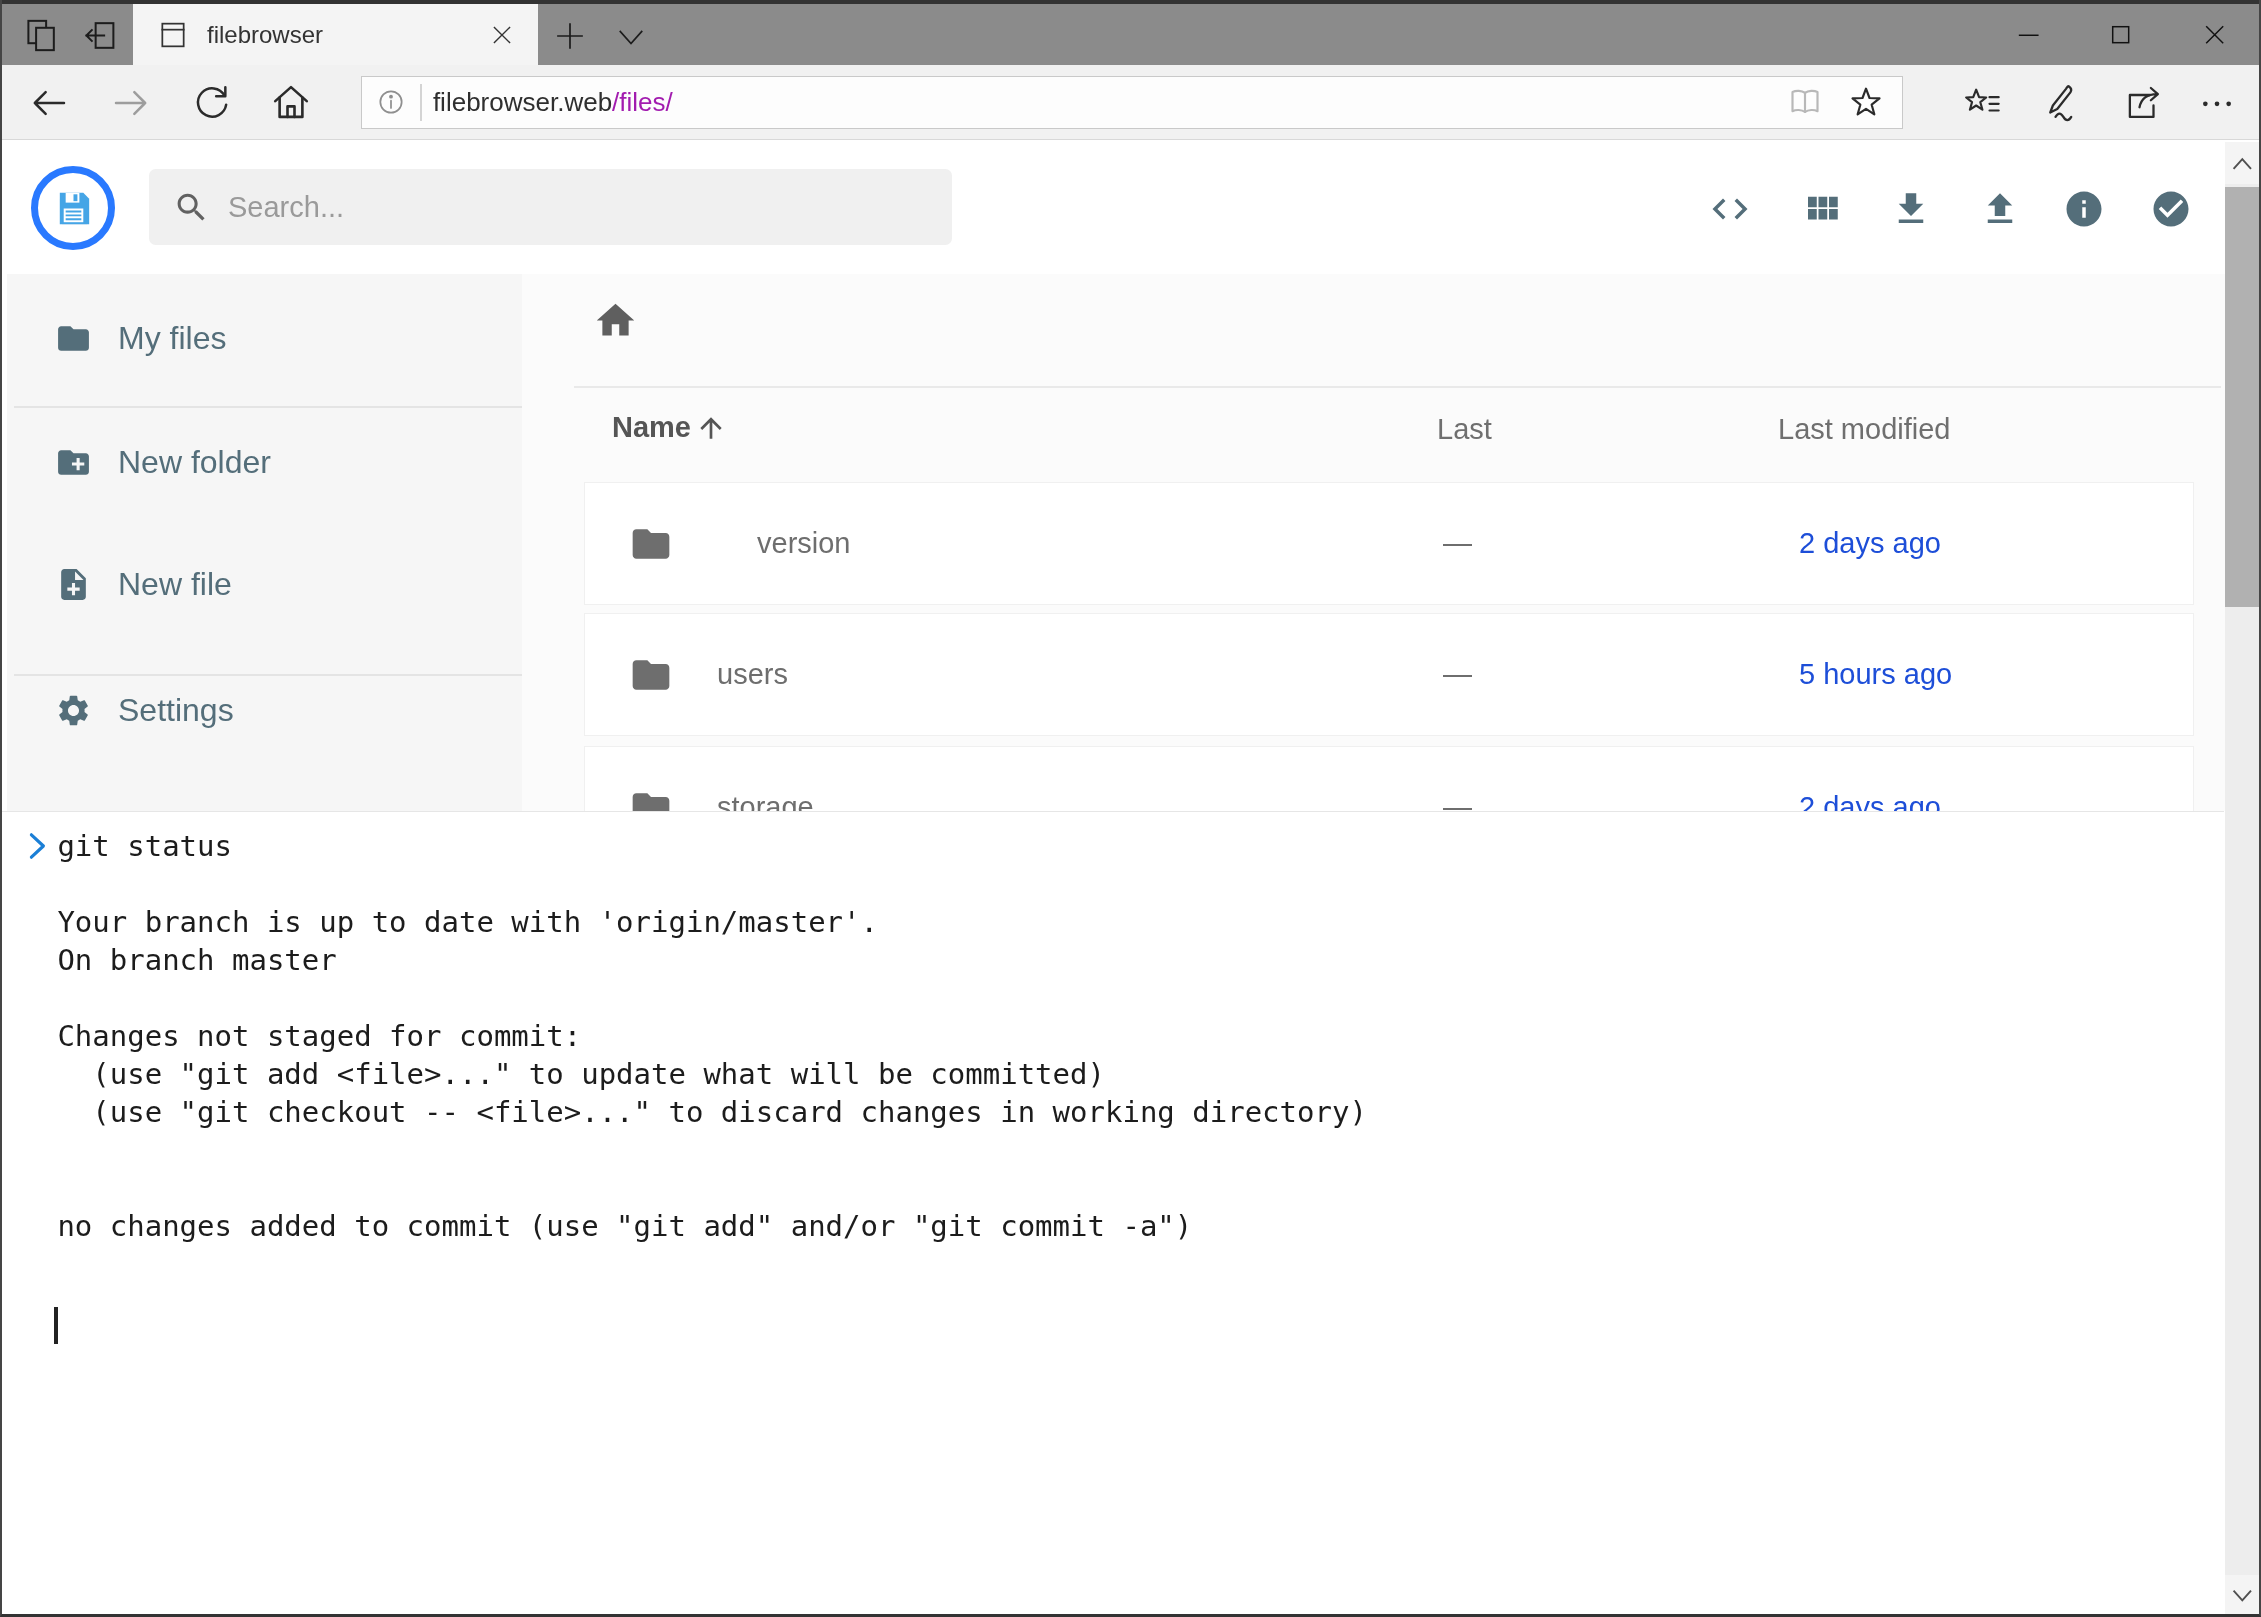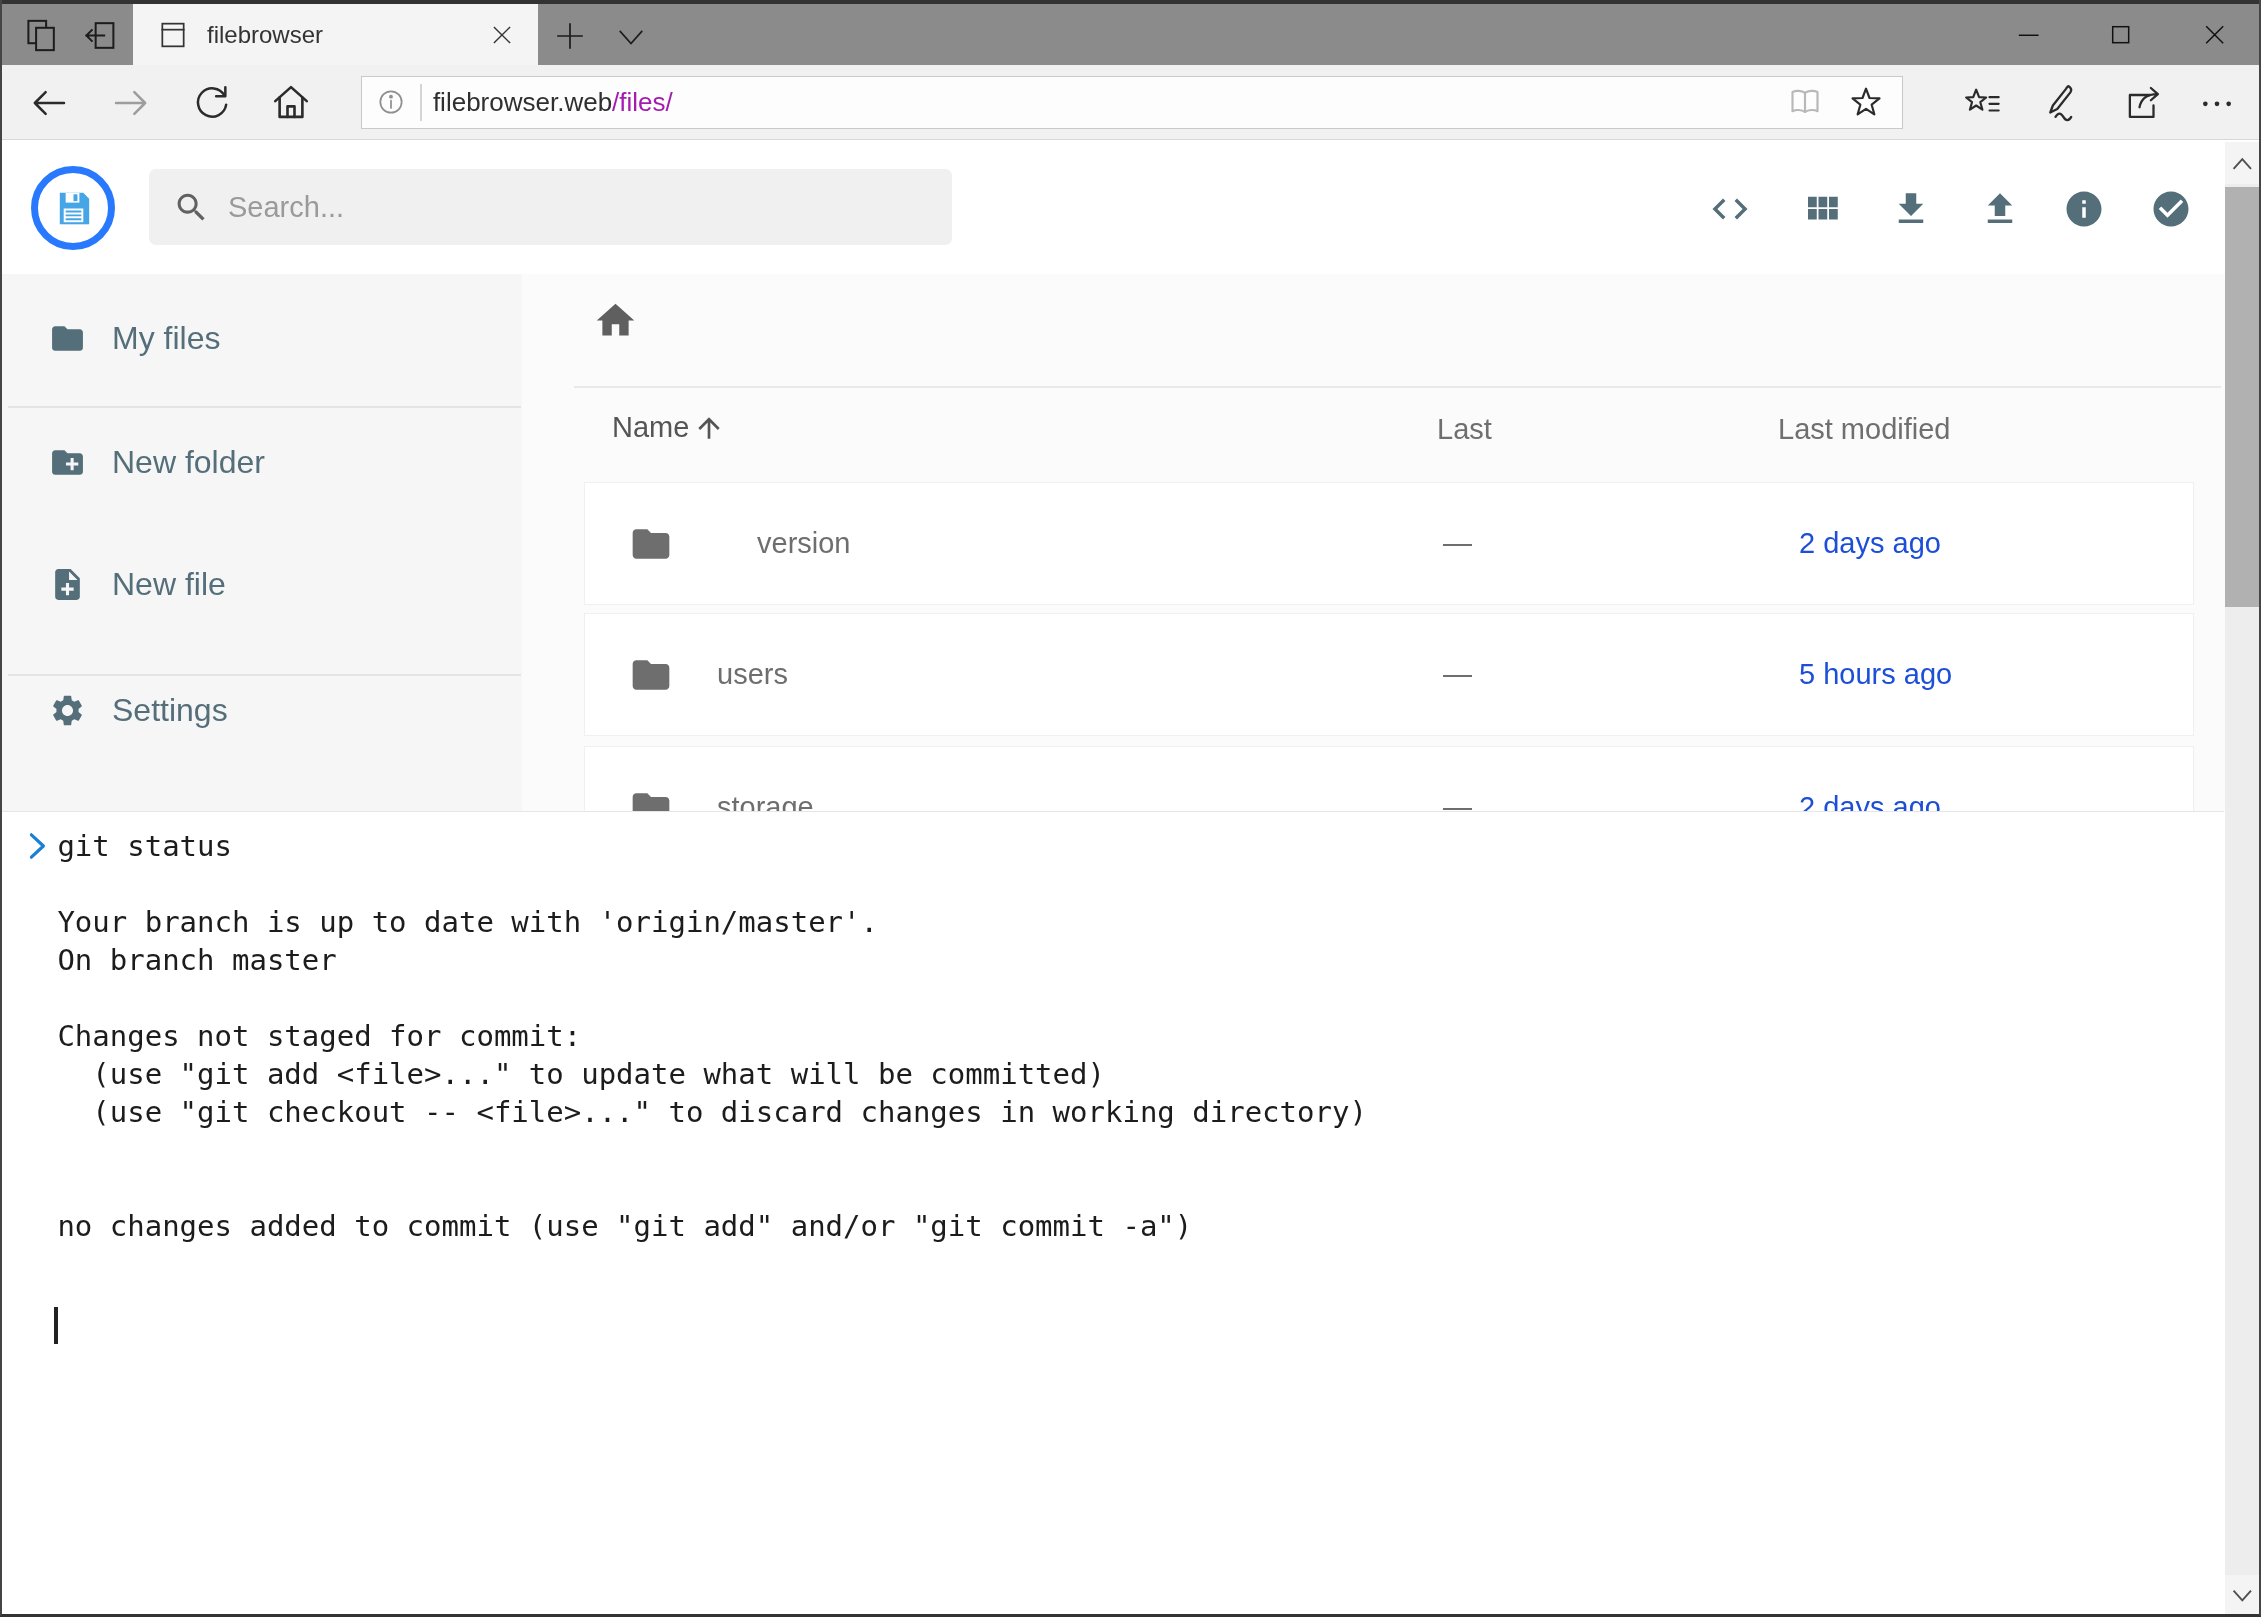--- a/index.html
+++ b/index.html
@@ -27,31 +27,31 @@
 
   
   .appheader{left:0;top:140px;width:2225px;height:135px;background:#fff;}
   .logo-ring{left:31px;top:26px;width:84px;height:84px;border-radius:50%;background:#fff;border:7.3px solid #2979ff;box-sizing:border-box;display:flex;align-items:center;justify-content:center;overflow:hidden;}
   .searchbox{left:149px;top:29px;width:803px;height:76px;background:#f0f0f0;border-radius:6.5px;display:flex;align-items:center;}
   .searchbox input{border:none;outline:none;background:transparent;font-size:29px;color:#404040;
     font-family:"Liberation Sans",sans-serif;width:646px;margin-left:16px;}
   .searchbox input::placeholder{color:#9a9a9a;opacity:1;}
   .appicon{color:#546e7a;}
 
-  .sidebar{left:1px;top:274px;width:522px;height:537px;background:#f6f6f6;}
+  .sidebar{left:7px;top:274px;width:522px;height:537px;background:#f6f6f6;}
   .sbitem{position:absolute;left:0;width:522px;height:89px;display:flex;align-items:center;color:#546e7a;cursor:pointer;}
   .sbitem .lbl{font-size:32px;margin-left:26px;}
   .sbicon{margin-left:48px;}
   .sbdivider{position:absolute;left:7.3px;width:513px;height:1.6px;background:#e4e4e4;}
 
   .main{left:522px;top:274px;width:1703px;height:537px;background:#fbfbfb;}
   .crumb{color:#5f5f5f;}
   .listdivider{left:52px;top:112px;width:1647px;height:1.6px;background:#e9e9e9;}
   .colhead{font-size:29px;color:#6f6f6f;white-space:nowrap;}
-  .colhead.first{font-weight:normal;color:#555;display:flex;align-items:center;gap:4px;}
+  .colhead.first{font-weight:bold;color:#555;display:flex;align-items:center;gap:4px;}
   .filerow{position:absolute;left:62px;width:1610px;height:123px;background:#fff;border:0.8px solid #f0f0f0;box-sizing:border-box;display:flex;align-items:center;cursor:pointer;}
   .filerow .fname{font-size:29px;color:#6e6e6e;margin-left:44px;}
   .filerow .fsize{position:absolute;left:858px;font-size:29px;color:#6e6e6e;}
   .filerow .fdate{position:absolute;left:1214px;font-size:29px;color:#1d4ed8;white-space:nowrap;}
   .rowicon{color:#6e6e6e;margin-left:44px;}
 
   
   .scrollcol{left:2225px;top:142px;width:34px;height:1475px;background:#ededed;}
   .scrollbtn{position:absolute;left:0;width:34px;height:42px;background:#f4f4f4;color:#505050;display:flex;align-items:center;justify-content:center;}
   .scrollthumb{position:absolute;left:0;top:45px;width:34px;height:420px;background:#b1b1b1;}

